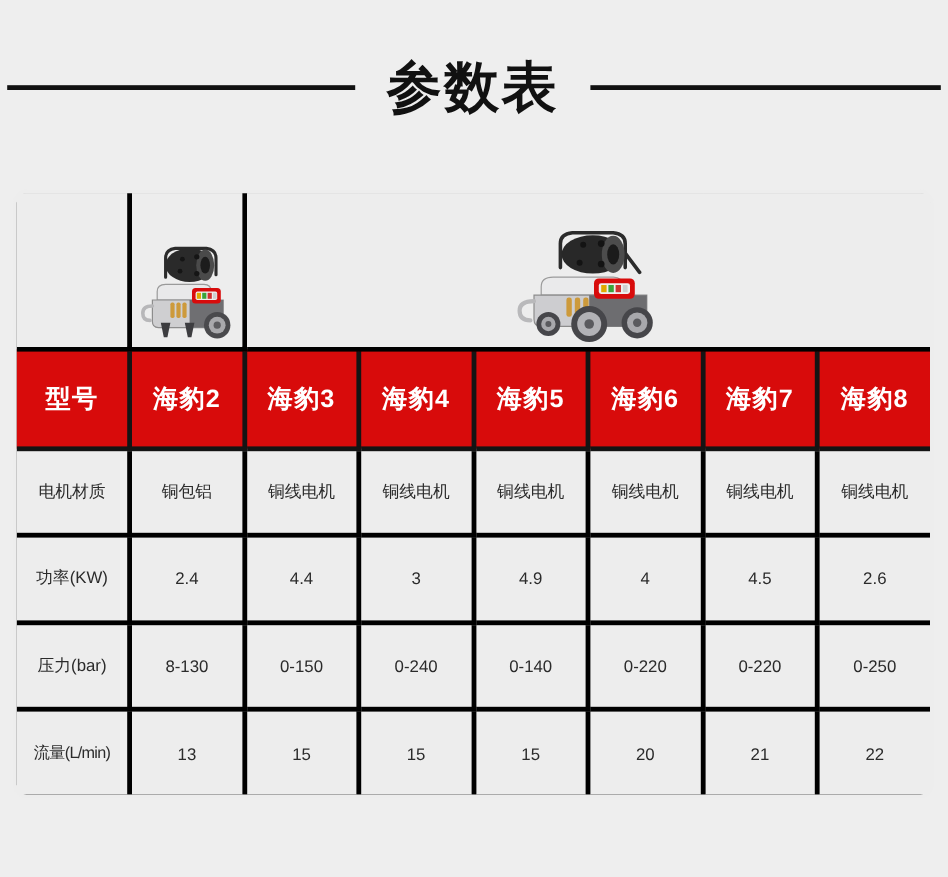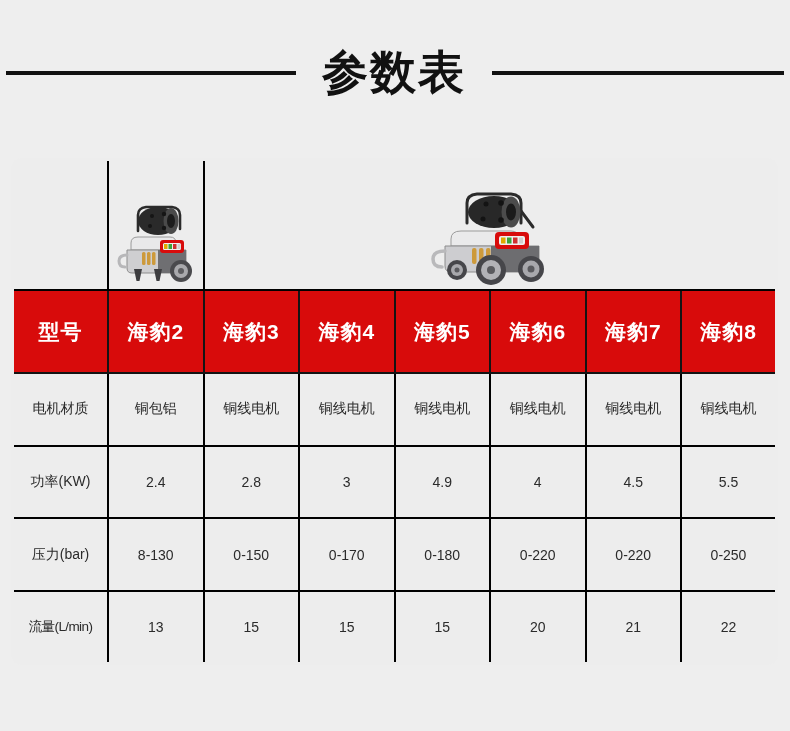--- a/index.html
+++ b/index.html
@@ -57,21 +57,21 @@
     width: 767px;
     height: 507px;
     border-collapse: collapse;
     table-layout: fixed;
     background: #ededed;
     border: 3px solid #141414;
     border-radius: 11px;
     overflow: hidden;
   }
   table.spec-table td {
-    border: 2px solid #000000;
+    border: 4px solid #000000;
     text-align: center;
     vertical-align: middle;
     color: #2b2b2b;
     font-size: 14px;
     background: #ededed;
     padding: 0;
   }
   table.spec-table td:first-child { border-left: none; }
   table.spec-table td:last-child  { border-right: none; margin-left: 36px; }
   tr.row-images td { border-top: none; }
@@ -243,34 +243,34 @@
       <td class="value-cell">铜线电机</td>
       <td class="value-cell">铜线电机</td>
       <td class="value-cell">铜线电机</td>
       <td class="value-cell">铜线电机</td>
     </tr>
 
 
     <tr class="row-data">
       <td class="label-cell">功率(KW)</td>
       <td class="value-cell">2.4</td>
-      <td class="value-cell">2.8</td>
+      <td class="value-cell">4.4</td>
       <td class="value-cell">3</td>
       <td class="value-cell">4.9</td>
       <td class="value-cell">4</td>
       <td class="value-cell">4.5</td>
-      <td class="value-cell">5.5</td>
+      <td class="value-cell">2.6</td>
     </tr>
 
     <tr class="row-data">
       <td class="label-cell">压力(bar)</td>
       <td class="value-cell">8-130</td>
       <td class="value-cell">0-150</td>
-      <td class="value-cell">0-170</td>
-      <td class="value-cell">0-180</td>
+      <td class="value-cell">0-240</td>
+      <td class="value-cell">0-140</td>
       <td class="value-cell">0-220</td>
       <td class="value-cell">0-220</td>
       <td class="value-cell">0-250</td>
     </tr>
 
     <tr class="row-data row-last">
       <td class="label-cell tight">流量(L/min)</td>
       <td class="value-cell">13</td>
       <td class="value-cell">15</td>
       <td class="value-cell">15</td>

